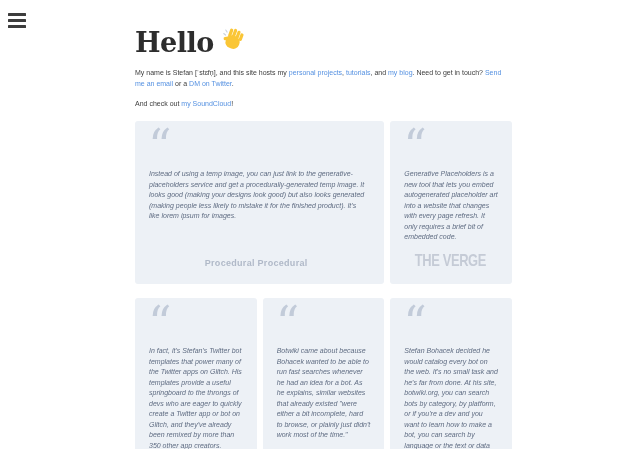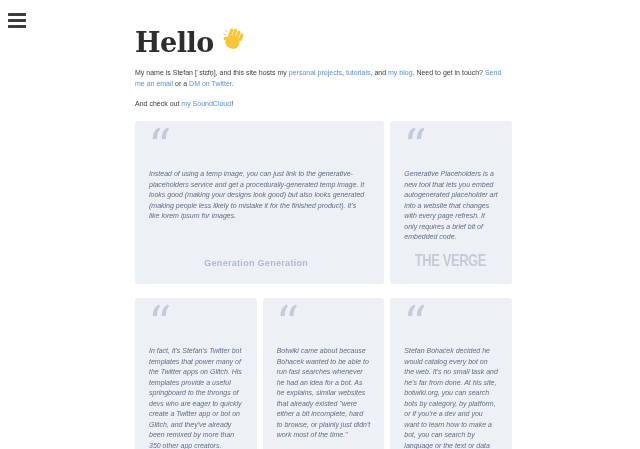--- a/index.html
+++ b/index.html
@@ -123,21 +123,21 @@
 
   <p class="intro"><span>My name is Stefan [ˈstɛfn̩], and this site hosts my </span><a class="link">personal projects</a><span>, </span><a class="link">tutorials</a><span>, and </span><a class="link">my blog</a><span>. Need to get in touch? </span><a class="link">Send me an email</a><span> or a </span><a class="link">DM on Twitter</a><span>.</span></p>
 
   <p class="intro second"><span>And check out </span><a class="link">my SoundCloud</a><span>!</span></p>
 
   <div class="cards">
 
     <figure class="card wide">
       <div class="qmark">“</div>
       <blockquote class="qtext">Instead of using a temp image, you can just link to the generative-placeholders service and get a procedurally-generated temp image. It looks good (making your designs look good) but also looks generated (making people less likely to mistake it for the finished product). It's like lorem ipsum for images.</blockquote>
-      <figcaption class="attr-wordmark">Generation Generation</figcaption>
+      <figcaption class="attr-wordmark">Procedural Procedural</figcaption>
     </figure>
 
     <figure class="card">
       <div class="qmark">“</div>
       <blockquote class="qtext">Generative Placeholders is a new tool that lets you embed autogenerated placeholder art into a website that changes with every page refresh. It only requires a brief bit of embedded code.</blockquote>
       <figcaption class="verge-logo">
         <span>THE</span>
         <span>VERGE</span>
       </figcaption>
     </figure>

